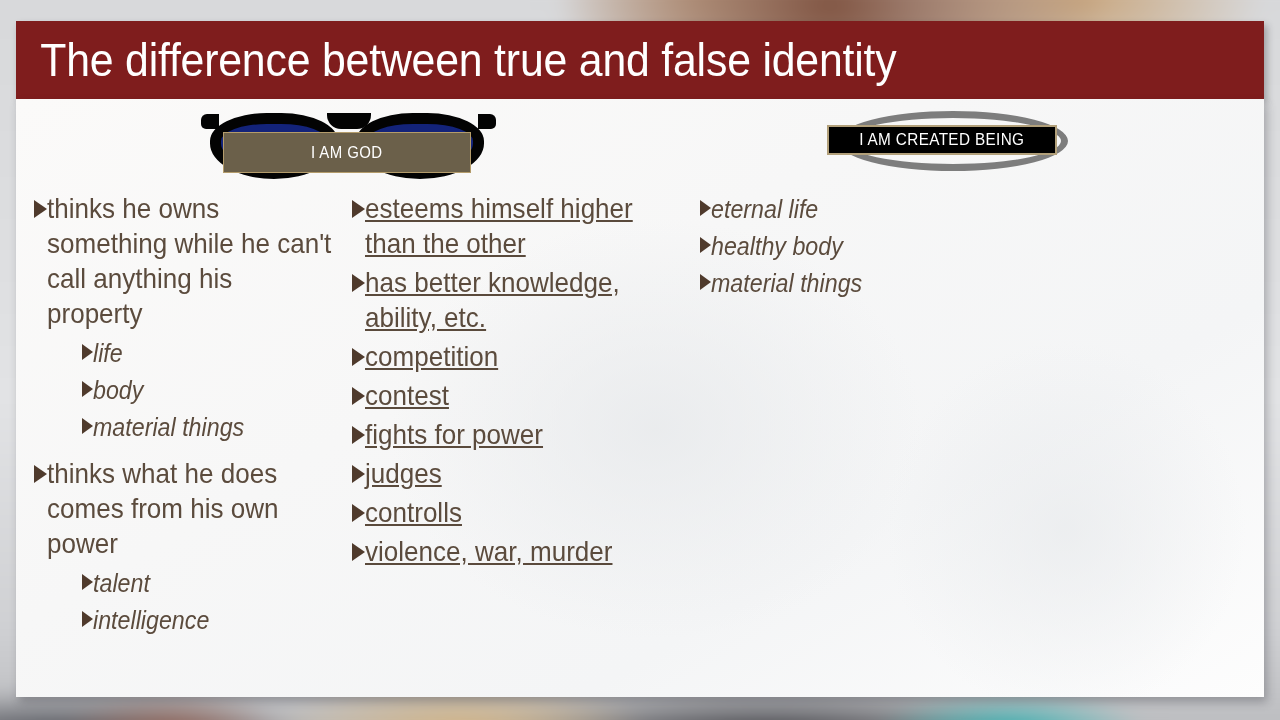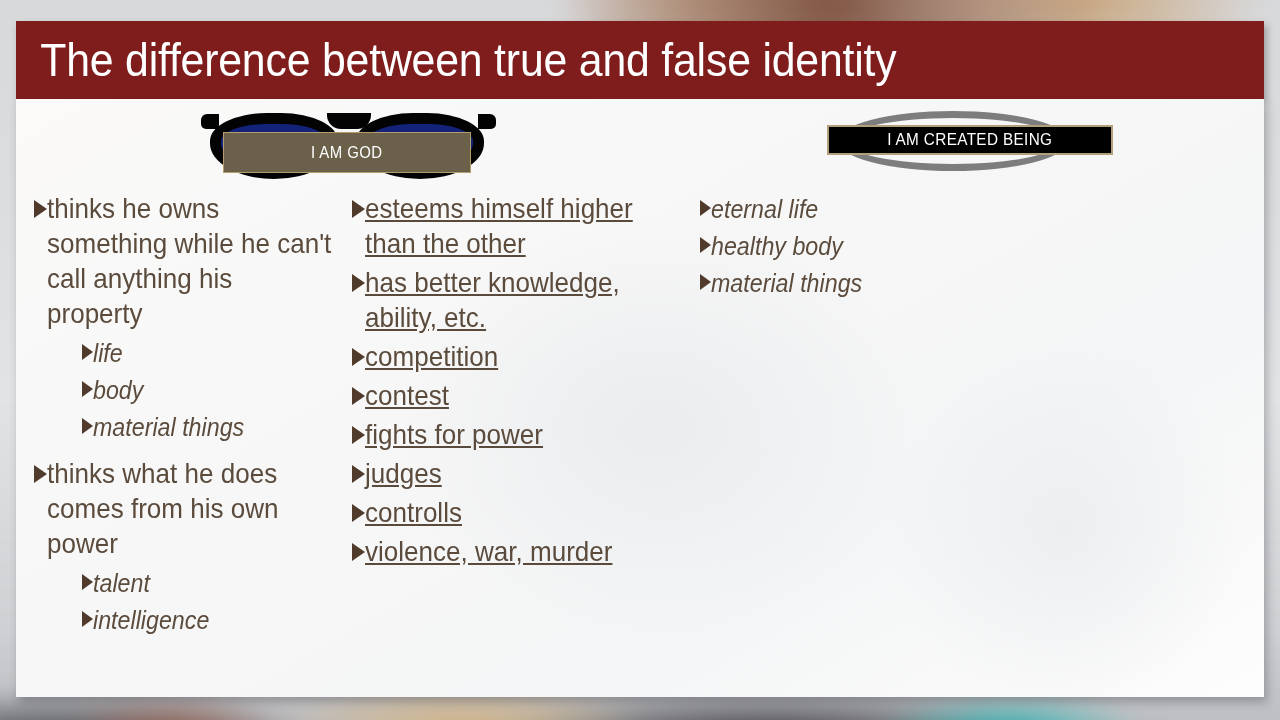--- a/index.html
+++ b/index.html
@@ -139,21 +139,21 @@
     position: absolute;
     left: 17px; top: 4px;
     width: 230px; height: 60px;
     border: 7px solid #7d7d7d;
     border-radius: 50%;
     box-sizing: border-box;
   }
   #created-badge .bar {
     position: absolute;
     left: 6px; top: 18px;
-    width: 286px; height: 30px;
+    width: 230px; height: 30px;
     background: #000000;
     border: 2px solid #b2a07a;
     box-sizing: border-box;
     display: flex;
     align-items: center;
     justify-content: center;
   }
   #created-badge .bar span {
     color: #ffffff;
     font-size: 17px;

